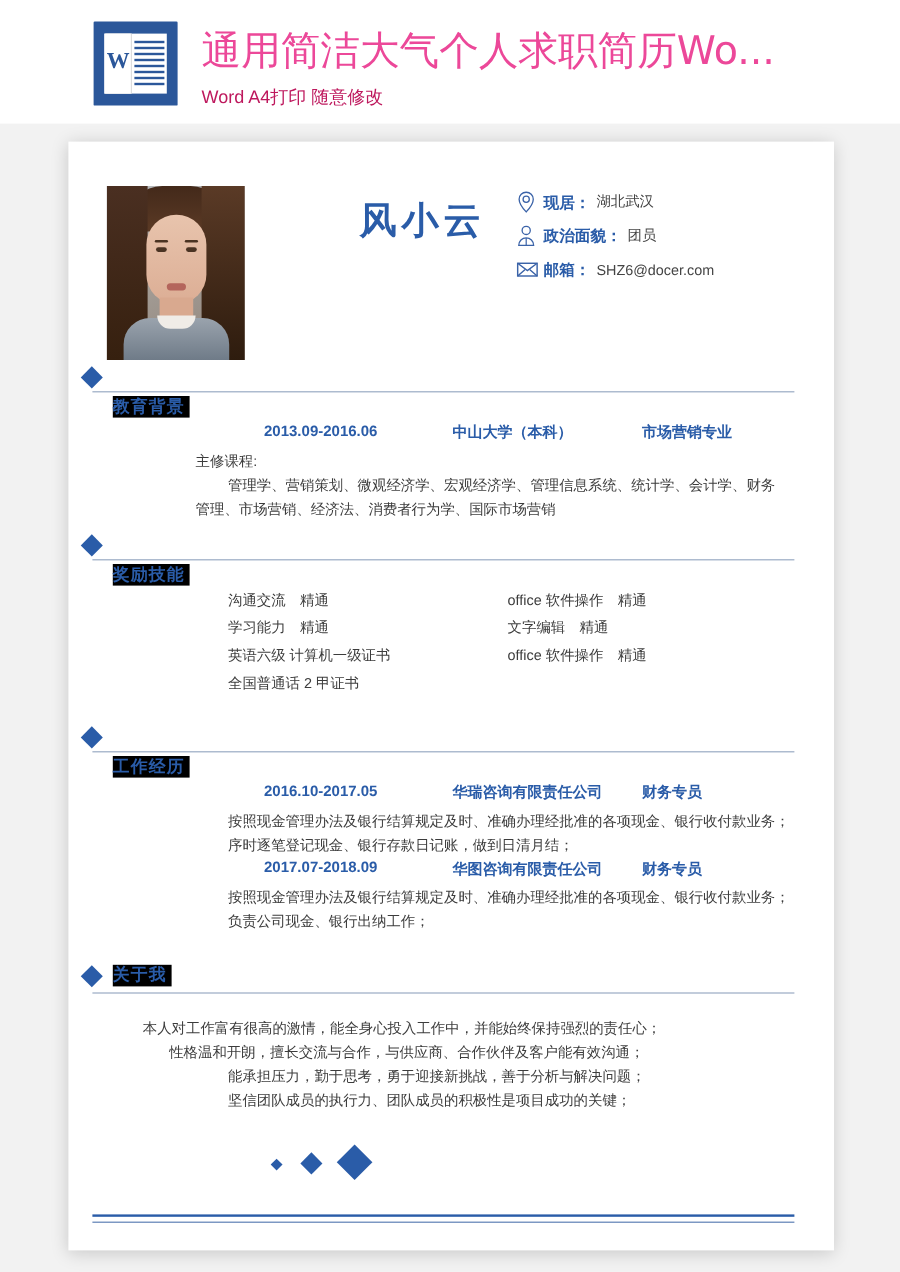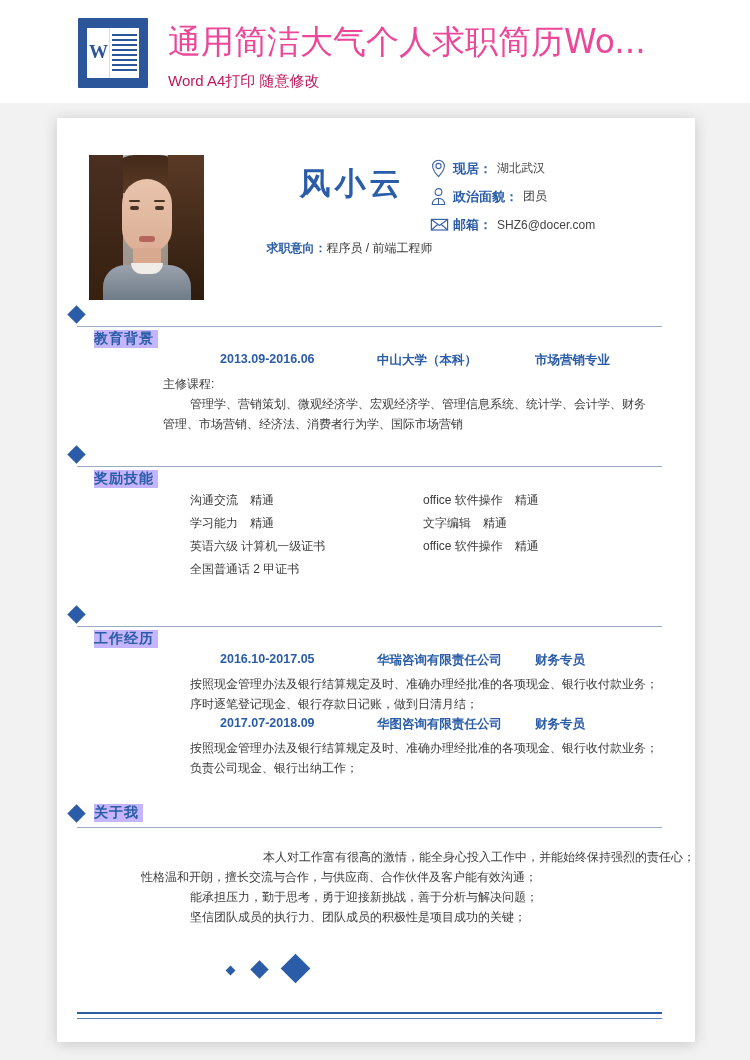--- a/index.html
+++ b/index.html
@@ -126,21 +126,21 @@
     width: 13px; height: 13px; background: #2A5CA8;
     transform: rotate(45deg);
   }
   .sec-rule {
     position: absolute; left: 20px; top: 18px; width: 585px; height: 1px;
     background: #9aabc4;
   }
   .sec-title {
     position: absolute; left: 37px; top: 22px;
     font-size: 14px; font-weight: bold; color: #2A5CA8;
-    letter-spacing: 1px; background: #c4b5fd; padding-right: 4px;
+    letter-spacing: 1px; background: #000000; padding-right: 4px;
   }
   
   .sec-head.inline .sec-diamond { left: 13px; top: 4px; }
   .sec-head.inline .sec-title { left: 37px; top: 1px; }
   .sec-head.inline .sec-rule { top: 24px; }
 
   
   .row3 {
     position: relative; height: 22px; font-size: 12.5px;
     font-weight: bold; color: #2A5CA8;
@@ -202,23 +202,20 @@
       <div class="brow-r"></div>
     <div class="eye-l"></div>
       <div class="eye-r"></div>
     <div class="lips"></div>
       <div class="neck"></div>
     <div class="shirt"></div>
       <div class="collar"></div>
   </div>
 
   <div class="name">风小云</div>
-  <div class="objective">
-    <b>求职意向：</b><span>程序员 / 前端工程师</span>
-  </div>
 
   <div class="contacts">
     <div class="c-row">
       <span class="c-ico">
         <svg width="17" height="19" viewBox="0 0 17 19">
             <path d="M8.5 1.2C5.2 1.2 2.6 3.8 2.6 7c0 4.3 5.9 10.6 5.9 10.6S14.4 11.3 14.4 7c0-3.2-2.6-5.8-5.9-5.8z" fill="none" stroke="#3b63a8" stroke-width="1.1"></path>
             <circle cx="8.5" cy="7" r="2.6" fill="none" stroke="#3b63a8" stroke-width="1.1"></circle>
           </svg>
       </span>
       <span class="c-label">现居：</span>
@@ -308,21 +305,21 @@
     <div class="para" style="padding-left:133px;">按照现金管理办法及银行结算规定及时、准确办理经批准的各项现金、银行收付款业务；</div>
     <div class="para" style="padding-left:133px;">负责公司现金、银行出纳工作；</div>
   </div>
 
   <div class="section" style="top:685px;">
     <div class="sec-head inline">
       <span class="sec-diamond"></span>
       <span class="sec-title">关于我</span>
       <span class="sec-rule"></span>
     </div>
-    <div class="para" style="padding-left:62px;text-align:right;">本人对工作富有很高的激情，能全身心投入工作中，并能始终保持强烈的责任心；</div>
+    <div class="para" style="padding-left:62px;">本人对工作富有很高的激情，能全身心投入工作中，并能始终保持强烈的责任心；</div>
     <div class="para" style="padding-left:84px;">性格温和开朗，擅长交流与合作，与供应商、合作伙伴及客户能有效沟通；</div>
     <div class="para" style="padding-left:133px;">能承担压力，勤于思考，勇于迎接新挑战，善于分析与解决问题；</div>
     <div class="para" style="padding-left:133px;">坚信团队成员的执行力、团队成员的积极性是项目成功的关键；</div>
   </div>
 
   <div class="foot-dots">
     <span class="fd a"></span>
     <span class="fd b"></span>
     <span class="fd c"></span>
   </div>

